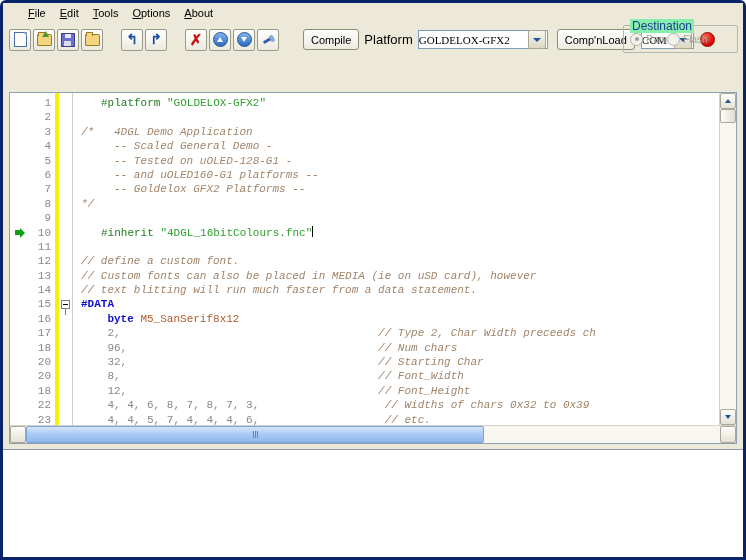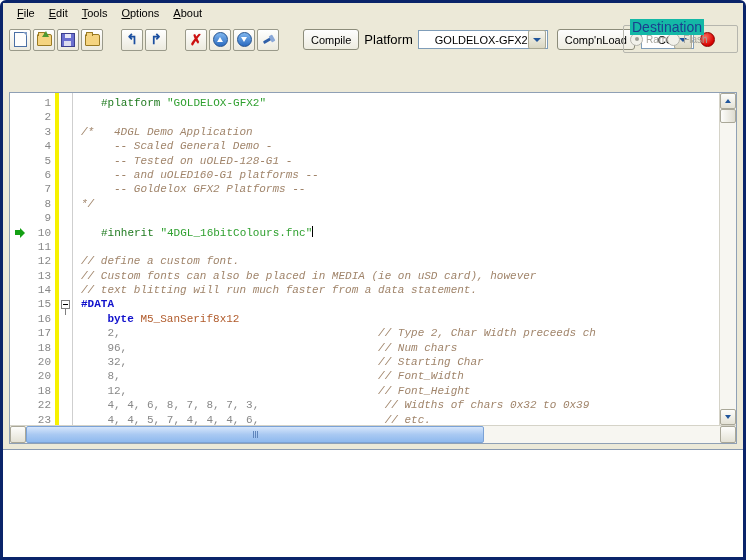--- a/index.html
+++ b/index.html
@@ -50,21 +50,21 @@
     background:linear-gradient(to bottom,#f3a27d,#e4552b 45%,#cf3b16 55%,#e8764a);
     border:1px solid #a32d0d;
   }
   .wbtn .glyph-min{width:8px;height:3px;background:#fff;margin-top:6px;}
   .wbtn .glyph-max{width:9px;height:8px;border:1px solid #fff;border-top-width:2.5px;box-sizing:border-box;}
   .wbtn .glyph-x{font-family:"Liberation Sans",sans-serif;font-size:12px;line-height:12px;}
 
   
   .menubar{
     height:19px;background:#ece9d8;display:flex;align-items:center;
-    padding-left:7px;border-bottom:1px solid #ece9d8;
+    padding-left:18px;border-bottom:1px solid #ece9d8;
   }
   .menu-item{
     font-size:11px;color:#000;padding:2px 7px;cursor:default;
   }
   .menu-item u{text-decoration:underline;}
 
   
   .toolbar{
     height:33px;background:#ece9d8;display:flex;align-items:center;
     padding-left:6px;gap:0px;position:relative;
@@ -104,37 +104,37 @@
     background:linear-gradient(to bottom,#fdfdfd,#eeece0);
     font-size:11px;color:#000;display:flex;align-items:center;justify-content:center;
     padding:0 7px;flex:none;
   }
   .tb-label{font-size:13px;color:#000;margin:0 5px;flex:none;}
   .combo{
     height:19px;border:1px solid #7f9db9;background:#ffffff;
     display:flex;align-items:center;position:relative;flex:none;
     box-sizing:border-box;
   }
-  .combo .cval{font-size:11px;color:#000;padding-left:16px;flex:1;white-space:nowrap;overflow:hidden;}
+  .combo .cval{font-size:11px;color:#000;padding-left:0;flex:1;white-space:nowrap;overflow:hidden;font-family:Liberation Serif, serif;}
   .combo .cbtn{
     width:16px;height:17px;margin-right:1px;flex:none;
     background:linear-gradient(to bottom,#f6f6ef,#dad7c3);
     border:1px solid #aaa894;border-radius:2px;
     display:flex;align-items:center;justify-content:center;
   }
   .cbtn .arw{width:0;height:0;border-left:4px solid transparent;border-right:4px solid transparent;border-top:4px solid #20559b;}
   .led{width:13px;height:13px;border-radius:50%;background:radial-gradient(circle at 35% 30%,#ff6b5a,#d60000 70%);border:1px solid #8d0000;flex:none;}
 
   .groupbox{
     position:absolute;right:5px;top:2px;width:115px;height:28px;
     border:1px solid #b6b6ae;border-radius:2px;box-sizing:border-box;
   }
   .groupbox .gtitle{
-    position:absolute;left:6px;top:-7px;background:#14b8a6;
-    font-size:14px;color:#1b3f8f;padding:0 2px;
+    position:absolute;left:6px;top:-7px;background:#86efac;
+    font-size:12px;color:#1b3f8f;padding:0 2px;
   }
   .radio-row{display:flex;align-items:center;height:100%;padding-left:6px;}
   .radio{display:flex;align-items:center;gap:3px;}
   .radio .rb{
     width:11px;height:11px;border-radius:50%;
     border:1px solid #b3b3ab;background:#f2f1ea;
     display:flex;align-items:center;justify-content:center;
   }
   .radio .rb .dot{width:4px;height:4px;border-radius:50%;background:#9d9d95;}
   .radio .rl{font-size:10px;color:#a5a49c;}

